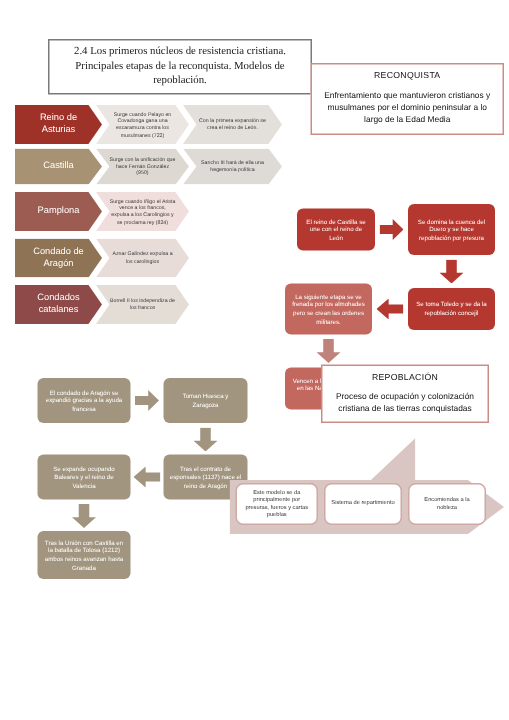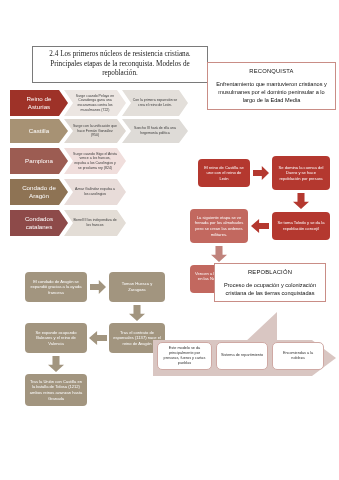--- a/index.html
+++ b/index.html
@@ -1,21 +1,21 @@
 <!DOCTYPE html>
 <html><head>
 <meta charset="utf-8">
 <style>
   html,body{margin:0;padding:0;}
   body{
     width:339px;height:480px;background:#ffffff;
     font-family:"Liberation Sans", sans-serif;
     position:relative;overflow:hidden;
   }
-  .page{position:absolute;inset:0;margin-top:20px;}
+  .page{position:absolute;inset:0;}
 
   
   #title-box{
     position:absolute;left:32px;top:26px;width:176px;
     border:1px solid #7a7a7a;background:#fff;
     padding:3px 4px;box-sizing:border-box;
     font-family:"Liberation Serif", serif;
     font-size:7.2px;line-height:1.35;text-align:center;color:#1a1a1a;
   }
 

